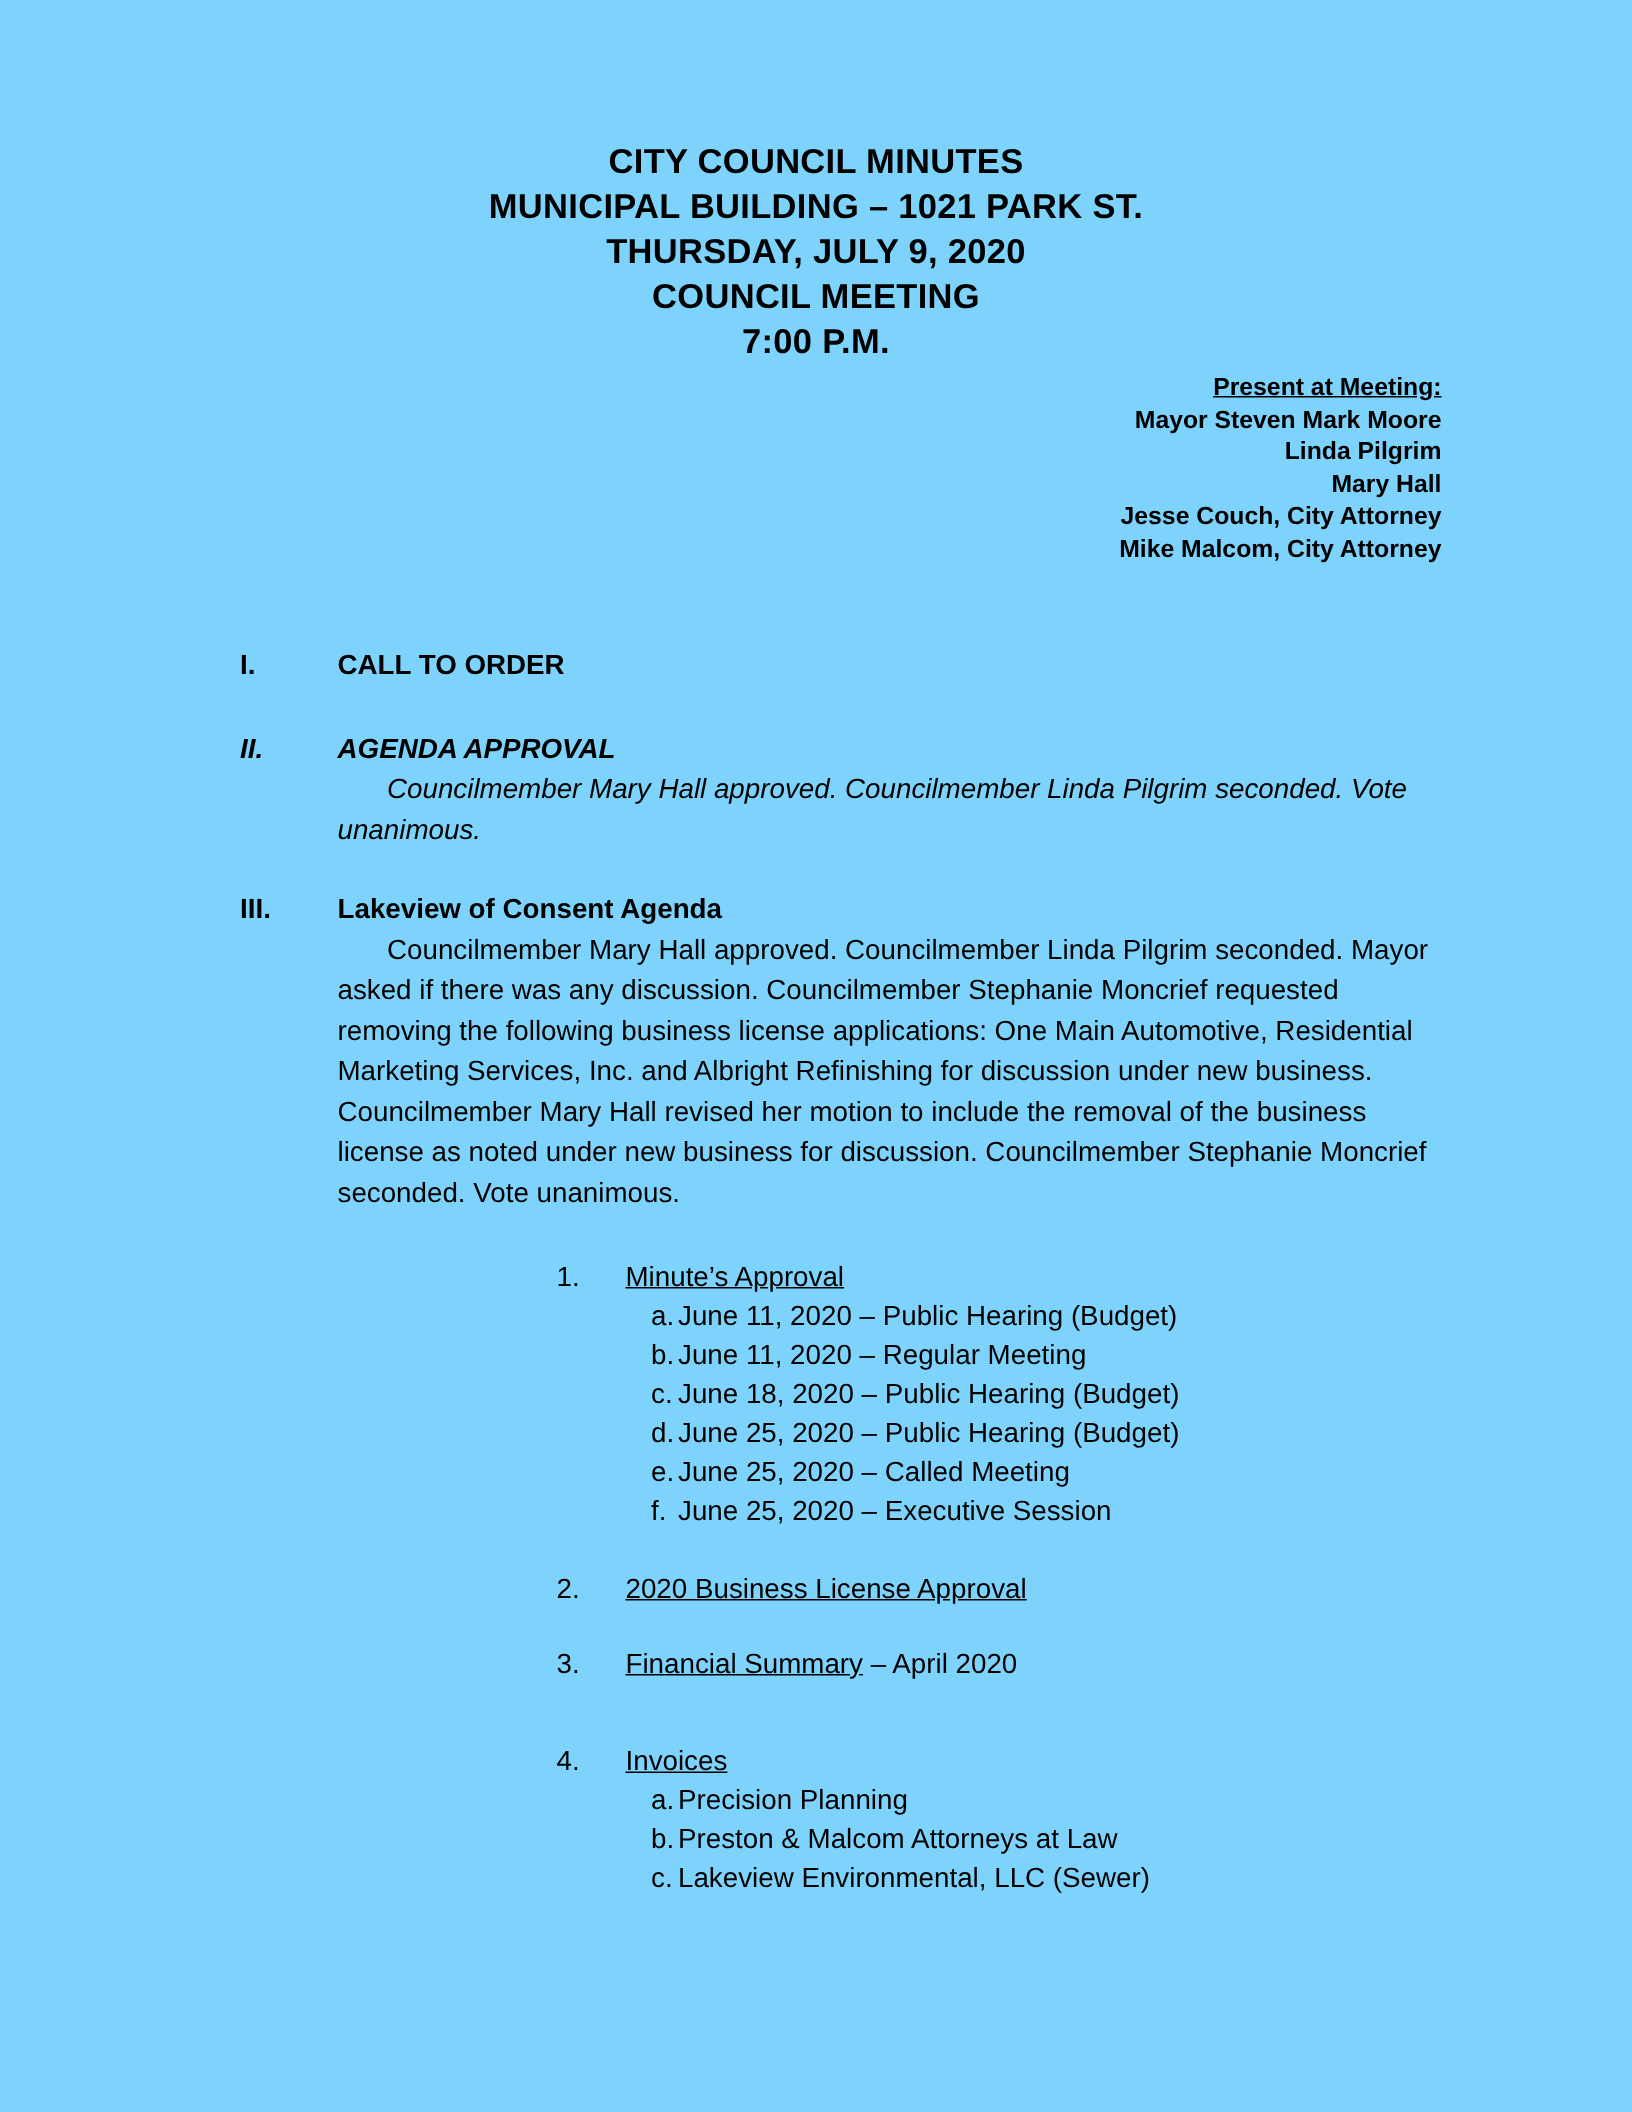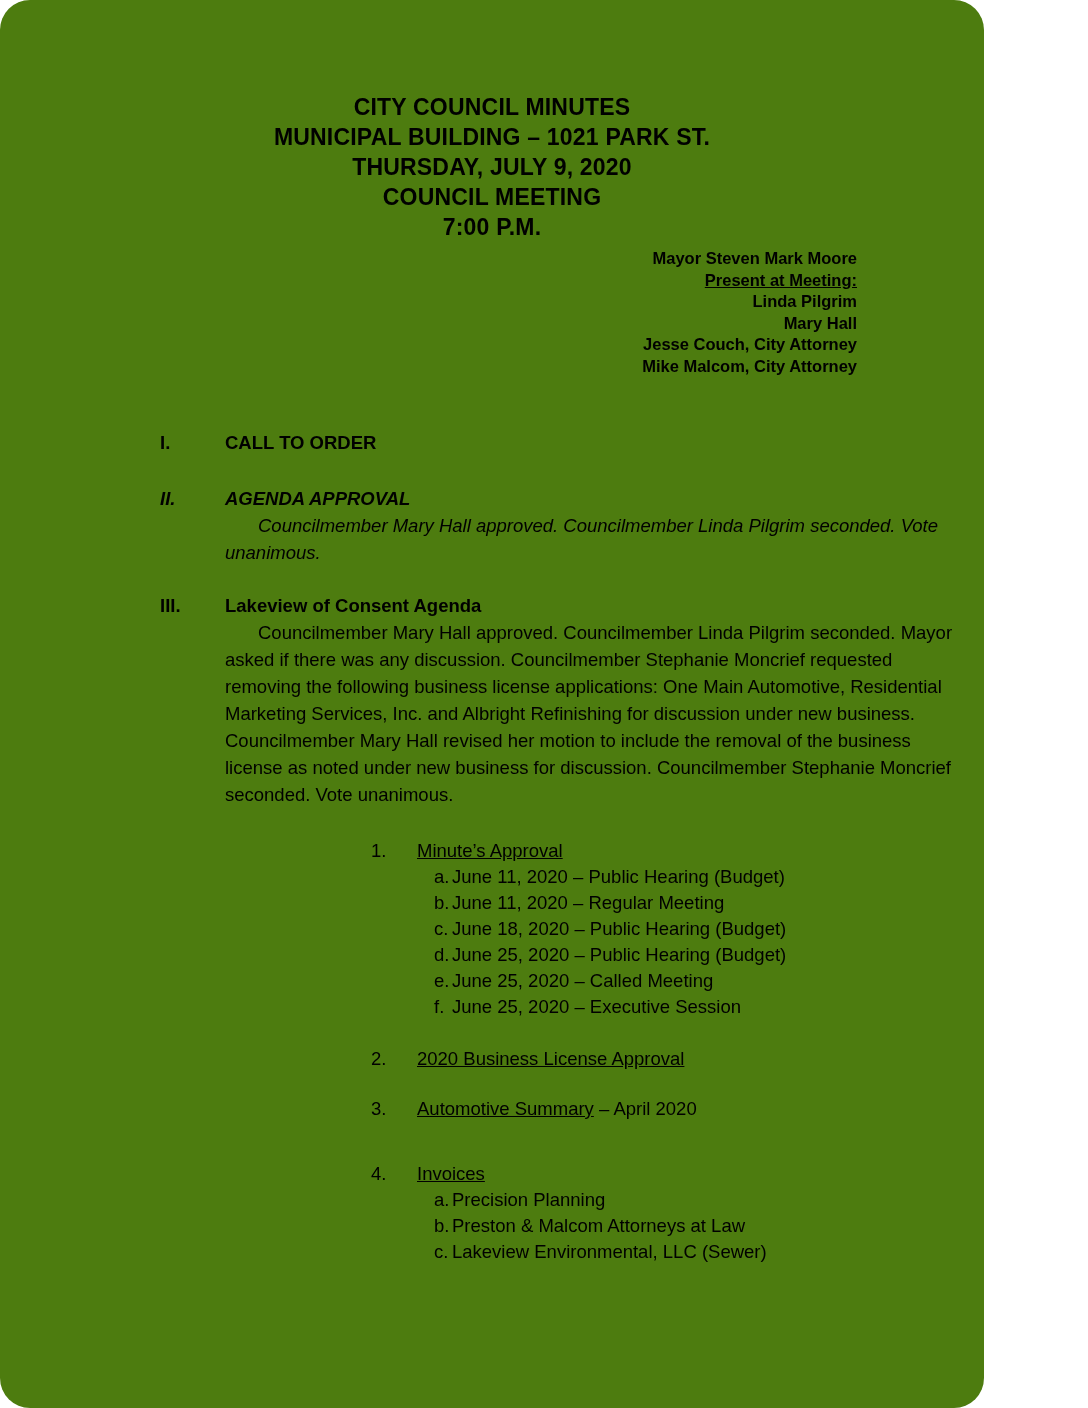--- a/index.html
+++ b/index.html
@@ -1,25 +1,24 @@
 <!DOCTYPE html>
 <html><head>
 <meta charset="utf-8">
 <style>
   * { margin: 0; padding: 0; box-sizing: border-box; }
   html, body { background: #ffffff; }
   .page {
     position: relative;
-    width: 984px;
+    width: 1088px;
     height: 1408px;
-    background: #4d7c0f;
+    background: #7dd3fc;
     color: #000000;
     font-family: "Liberation Sans", sans-serif;
     overflow: hidden;
-    border-radius: 30px;
   }
   
   .doc-title {
     padding-top: 92px;
     text-align: center;
     font-weight: 700;
     font-size: 23px;
     line-height: 30px;
     letter-spacing: 0.2px;
   }
@@ -75,22 +74,22 @@
 
   <header class="doc-title">
     <div>CITY COUNCIL MINUTES</div>
     <div>MUNICIPAL BUILDING – 1021 PARK ST.</div>
     <div>THURSDAY, JULY 9, 2020</div>
     <div>COUNCIL MEETING</div>
     <div>7:00 P.M.</div>
   </header>
 
   <div class="attendees">
+    <div><span class="u">Present at Meeting:</span></div>
     <div>Mayor Steven Mark Moore</div>
-    <div><span class="u">Present at Meeting:</span></div>
     <div>Linda Pilgrim</div>
     <div>Mary Hall</div>
     <div>Jesse Couch, City Attorney</div>
     <div>Mike Malcom, City Attorney</div>
   </div>
 
   <main class="sections">
 
     <section class="section section-i">
       <div class="numeral">I.</div>
@@ -154,21 +153,21 @@
       <div class="consent-item-2">
         <div class="item-head">
           <span class="item-num">2.</span>
           <span><span class="u">2020 Business License Approval</span></span>
         </div>
       </div>
 
       <div class="consent-item-3">
         <div class="item-head">
           <span class="item-num">3.</span>
-          <span><span class="u">Automotive Summary</span><span> – April 2020</span></span>
+          <span><span class="u">Financial Summary</span><span> – April 2020</span></span>
         </div>
       </div>
 
       <div class="consent-item-4">
         <div class="item-head">
           <span class="item-num">4.</span>
           <span><span class="u">Invoices</span></span>
         </div>
         <div class="subitems">
           <div class="subitem">

